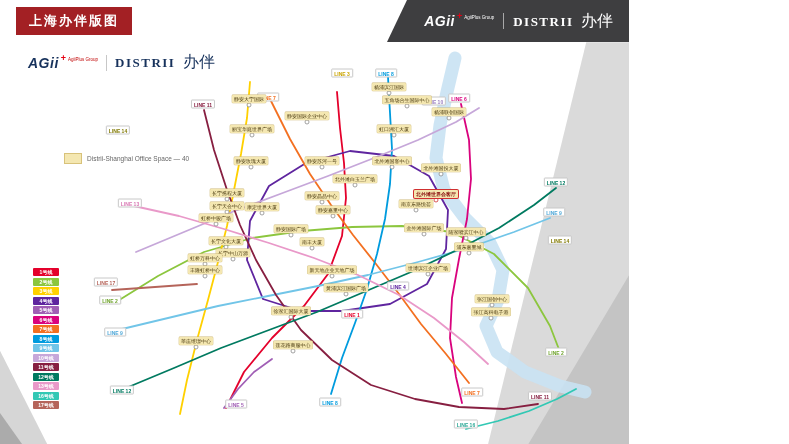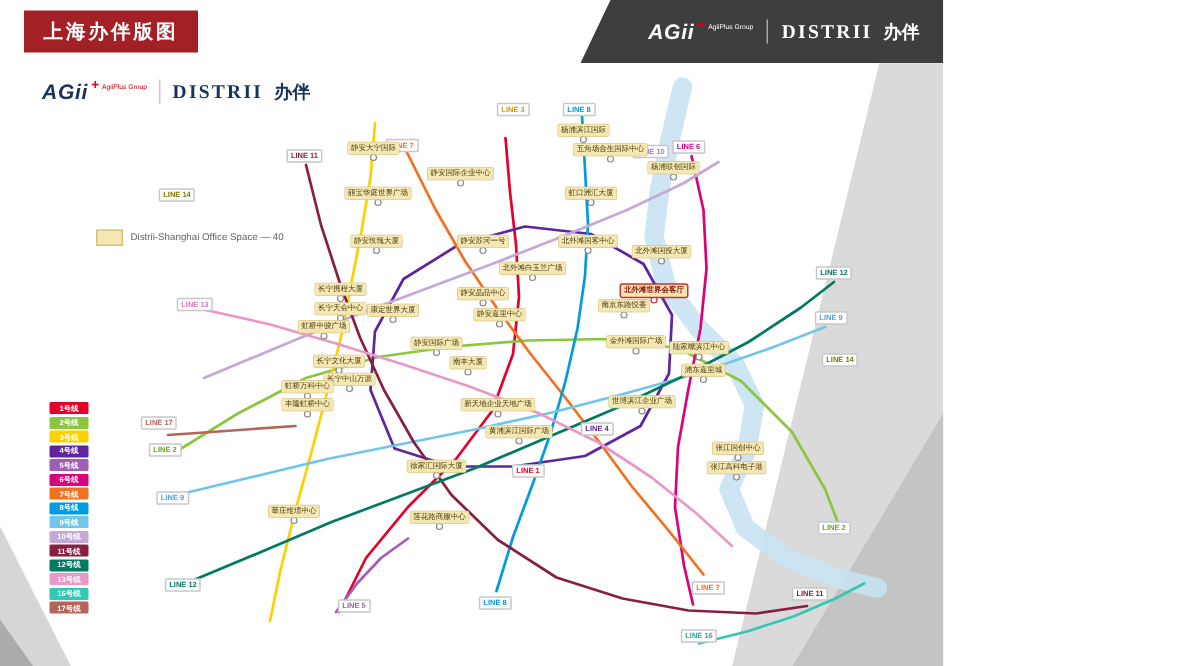--- a/index.html
+++ b/index.html
@@ -20,21 +20,21 @@
                clip-path:polygon(20px 0,100% 0,100% 100%,0 100%);
                display:flex;align-items:center;justify-content:flex-end;
                gap:9px;padding-right:16px;box-sizing:border-box;z-index:7;}
   .brand{display:flex;align-items:center;gap:9px;}
   .agii-wrap{display:flex;align-items:flex-start;gap:2px;}
   .agii-main{font-size:14px;font-weight:bold;font-style:italic;letter-spacing:.5px;}
   .agii-plus{font-size:9px;font-weight:bold;color:#E60012;position:relative;top:-2px;}
   .agii-sub{font-size:4.5px;line-height:1.1;margin-top:3px;}
   .brand-divider{width:1px;height:16px;background:currentColor;opacity:.55;}
   .distrii-main{font-family:"Liberation Serif",serif;font-weight:bold;font-size:13px;letter-spacing:1.5px;}
-  .distrii-suffix{font-size:12px;font-weight:bold;margin-left:3px;}
+  .distrii-suffix{font-size:16px;font-weight:normal;margin-left:3px;}
   .band-white{color:#fff;}
 
   
   .slide-brand{position:absolute;left:28px;top:52px;display:flex;align-items:center;gap:8px;
                color:#17325C;z-index:5;}
   .slide-brand .agii-main{color:#17325C;}
   .slide-brand .agii-sub{color:#C00000;}
   .slide-brand .brand-divider{background:#999;}
   .subtitle{position:absolute;left:28px;top:86px;font-size:9px;font-weight:bold;color:#3A3A3A;
             letter-spacing:.5px;z-index:5;}

